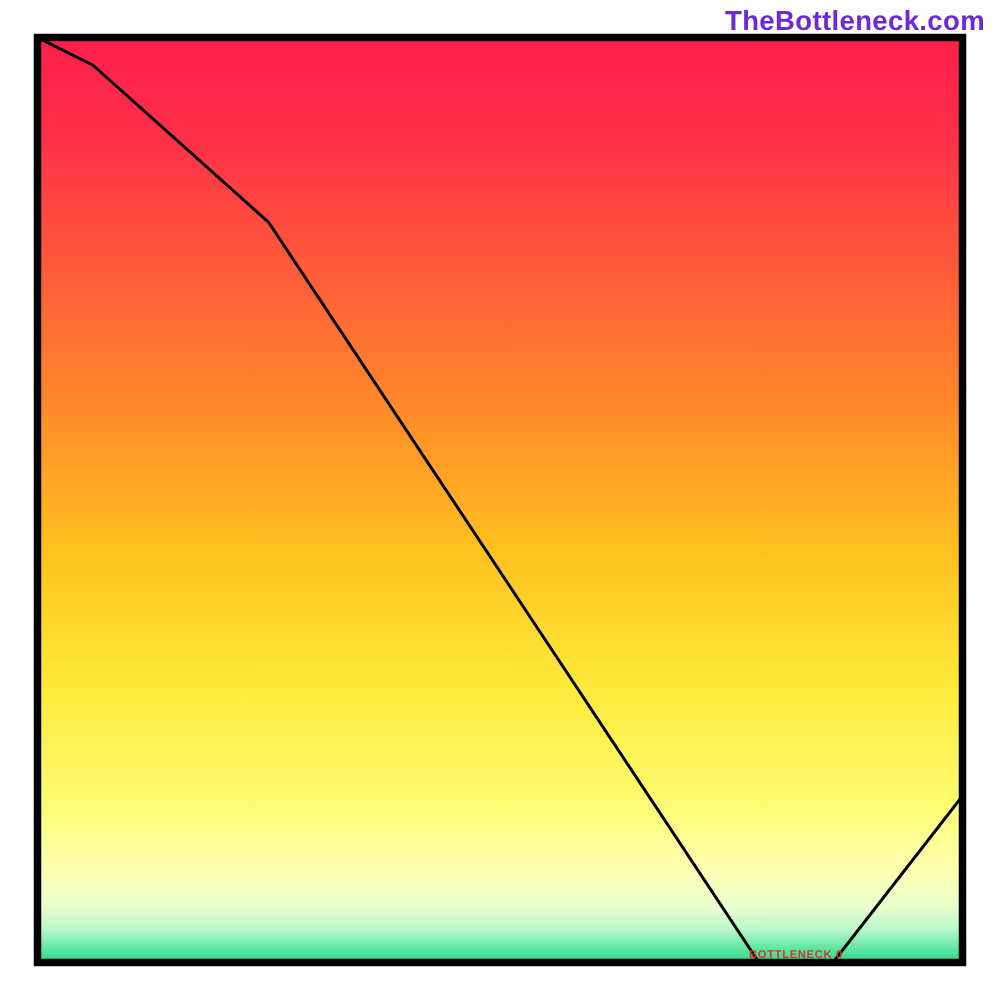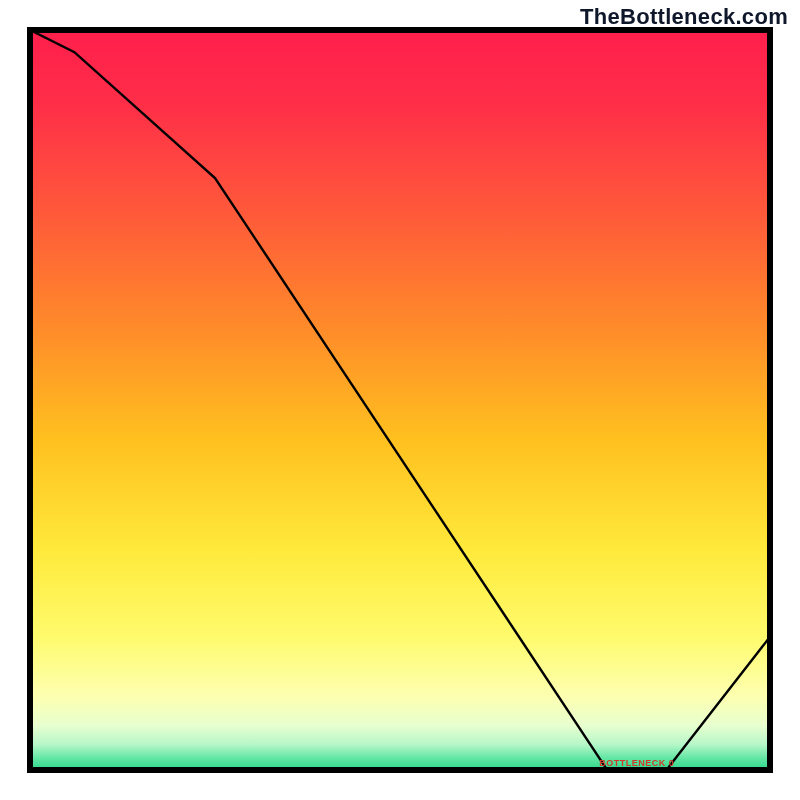--- a/index.html
+++ b/index.html
@@ -15,21 +15,21 @@
     position: relative;
     width: 800px;
     height: 800px;
   }
   .watermark {
     position: absolute;
     top: 4px;
     right: 12px;
     font-size: 22px;
     font-weight: 600;
-    color: #0f172a;
+    color: #6d28d9;
     letter-spacing: 0.3px;
     z-index: 20;
   }
   svg.plot {
     position: absolute;
     top: 0;
     left: 0;
     width: 800px;
     height: 800px;
     display: block;

